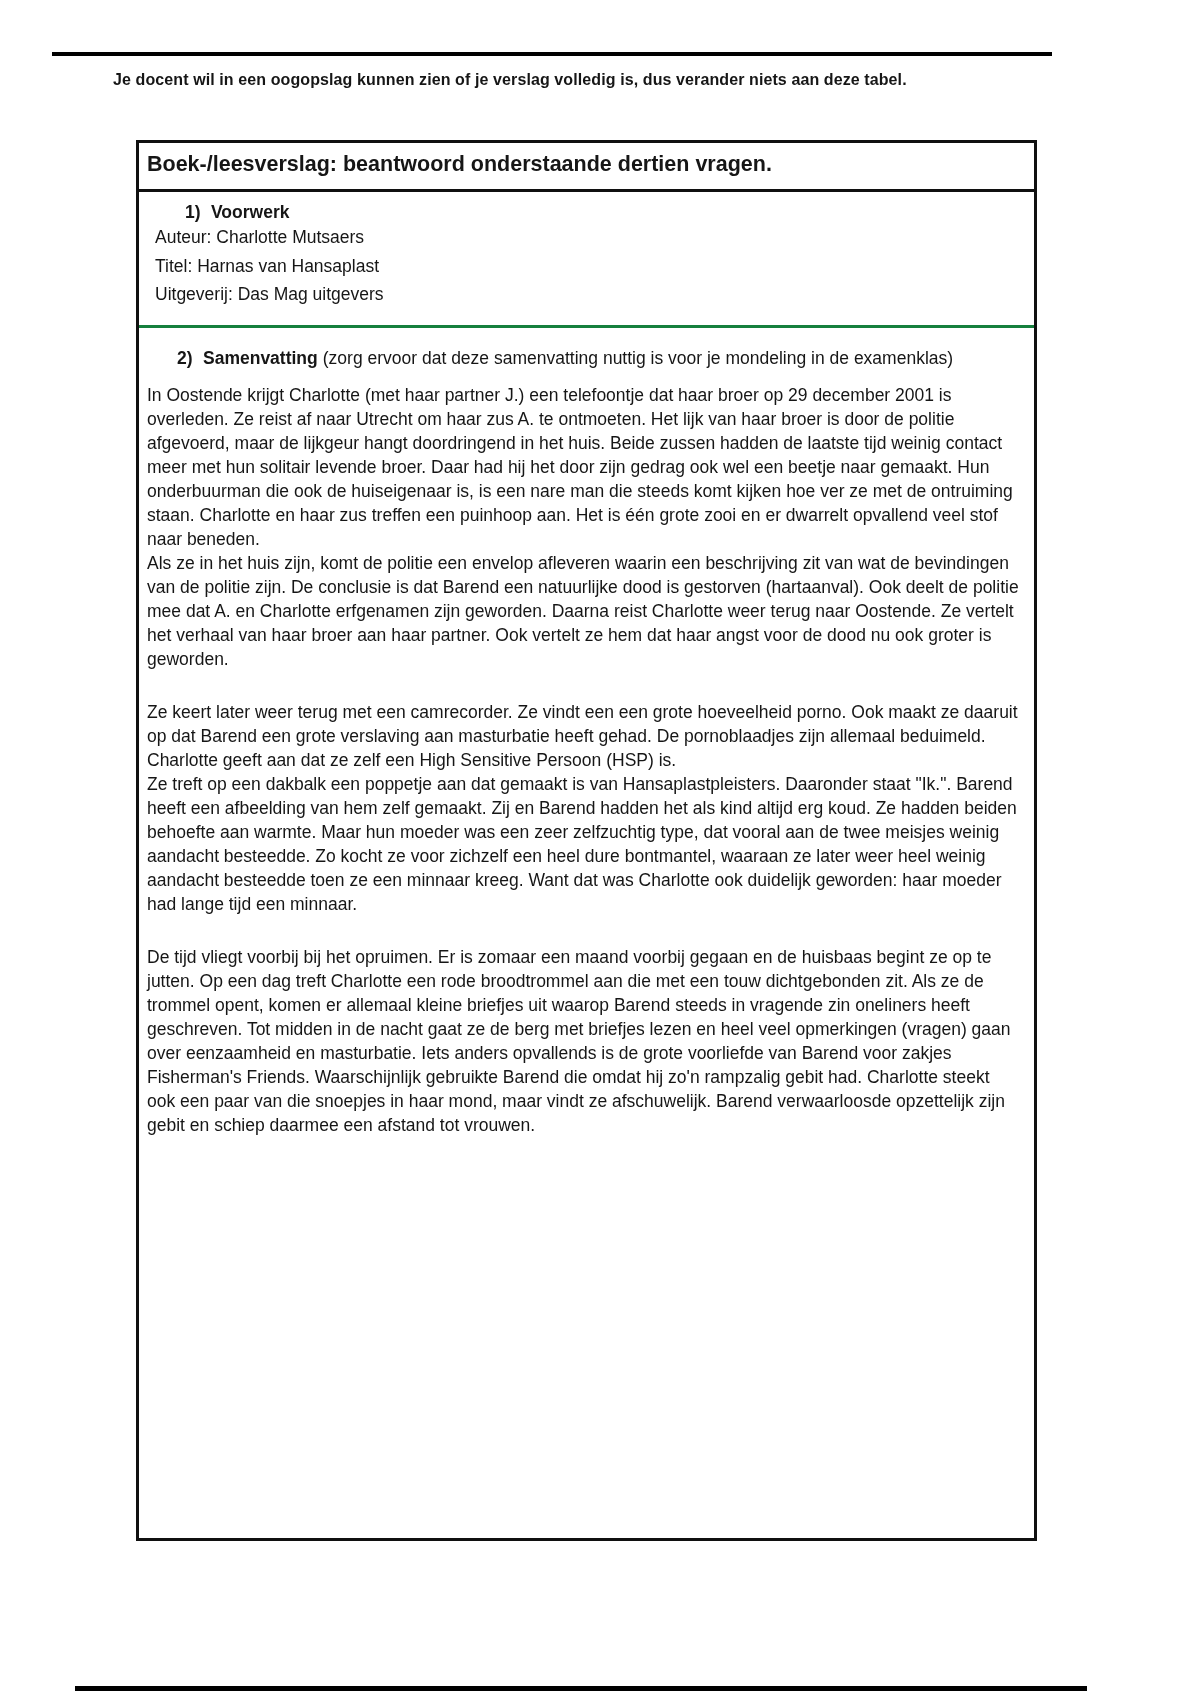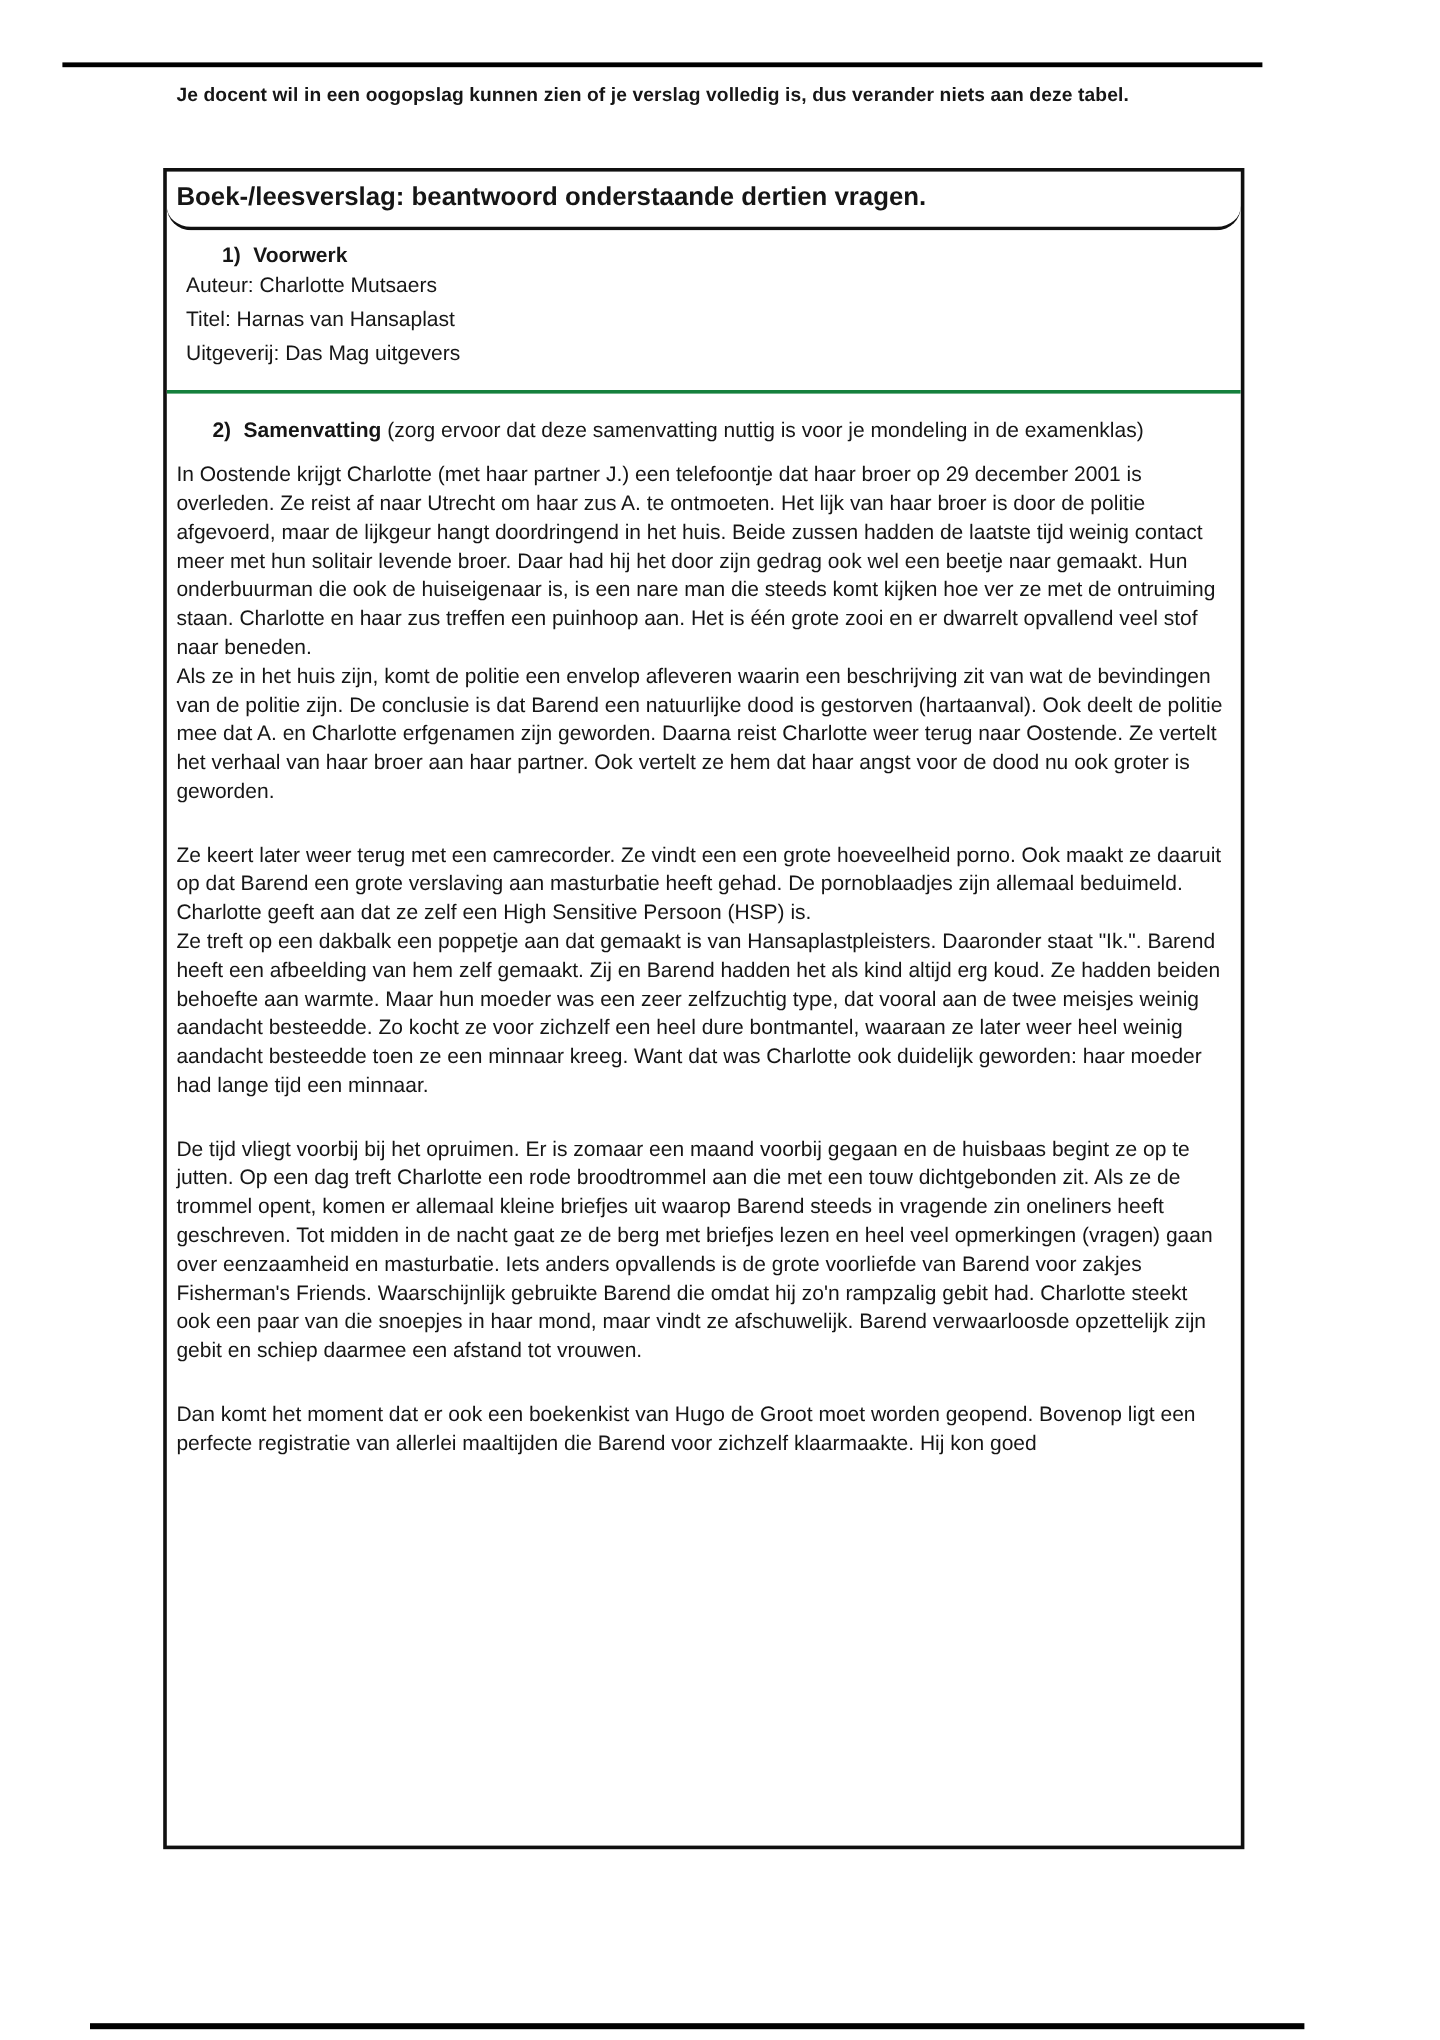--- a/index.html
+++ b/index.html
@@ -19,21 +19,21 @@
     background: #000;
   }
   .bottom-rule {
     position: absolute;
     left: 75px; top: 1686px;
     width: 1012px; height: 5px;
     background: #000;
   }
   .instruction {
     position: absolute;
-    left: 147px; top: 71px;
+    left: 113px; top: 71px;
     width: 940px;
     font-size: 16px;
     font-weight: bold;
     letter-spacing: 0.1px;
   }
   .report-table {
     position: absolute;
     left: 136px; top: 140px;
     width: 901px; height: 1401px;
     border: 3px solid #101010;
@@ -41,21 +41,20 @@
     display: flex;
     flex-direction: column;
     overflow: hidden;
     background: #fff;
   }
   .title-row {
     border-bottom: 3px solid #101010;
     padding: 9px 10px 12px 8px;
     font-size: 21.5px;
     font-weight: bold;
-    border-radius: 20px;
   }
   .voorwerk-row {
     border-bottom: 3px solid #15803d;
     padding: 10px 14px 16px 16px;
   }
   .section-header { font-size: 17.5px; }
   .section-num {
     display: inline-block;
     min-width: 26px;
     margin-left: 30px;
@@ -112,21 +111,20 @@
       </div>
       <div class="body-text">
         <p class="para">In Oostende krijgt Charlotte (met haar partner J.) een telefoontje dat haar broer op 29 december 2001 is overleden. Ze reist af naar Utrecht om haar zus A. te ontmoeten. Het lijk van haar broer is door de politie afgevoerd, maar de lijkgeur hangt doordringend in het huis. Beide zussen hadden de laatste tijd weinig contact meer met hun solitair levende broer. Daar had hij het door zijn gedrag ook wel een beetje naar gemaakt. Hun onderbuurman die ook de huiseigenaar is, is een nare man die steeds komt kijken hoe ver ze met de ontruiming staan. Charlotte en haar zus treffen een puinhoop aan. Het is één grote zooi en er dwarrelt opvallend veel stof naar beneden.</p>
         <p class="para">Als ze in het huis zijn, komt de politie een envelop afleveren waarin een beschrijving zit van wat de bevindingen van de politie zijn. De conclusie is dat Barend een natuurlijke dood is gestorven (hartaanval). Ook deelt de politie mee dat A. en Charlotte erfgenamen zijn geworden. Daarna reist Charlotte weer terug naar Oostende. Ze vertelt het verhaal van haar broer aan haar partner. Ook vertelt ze hem dat haar angst voor de dood nu ook groter is geworden.</p>
         <p class="para"></p>
         <p class="para">Ze keert later weer terug met een camrecorder. Ze vindt een een grote hoeveelheid porno. Ook maakt ze daaruit op dat Barend een grote verslaving aan masturbatie heeft gehad. De pornoblaadjes zijn allemaal beduimeld. Charlotte geeft aan dat ze zelf een High Sensitive Persoon (HSP) is.</p>
         <p class="para">Ze treft op een dakbalk een poppetje aan dat gemaakt is van Hansaplastpleisters. Daaronder staat "Ik.". Barend heeft een afbeelding van hem zelf gemaakt. Zij en Barend hadden het als kind altijd erg koud. Ze hadden beiden behoefte aan warmte. Maar hun moeder was een zeer zelfzuchtig type, dat vooral aan de twee meisjes weinig aandacht besteedde. Zo kocht ze voor zichzelf een heel dure bontmantel, waaraan ze later weer heel weinig aandacht besteedde toen ze een minnaar kreeg. Want dat was Charlotte ook duidelijk geworden: haar moeder had lange tijd een minnaar.</p>
         <p class="para"></p>
         <p class="para">De tijd vliegt voorbij bij het opruimen. Er is zomaar een maand voorbij gegaan en de huisbaas begint ze op te jutten. Op een dag treft Charlotte een rode broodtrommel aan die met een touw dichtgebonden zit. Als ze de trommel opent, komen er allemaal kleine briefjes uit waarop Barend steeds in vragende zin oneliners heeft geschreven. Tot midden in de nacht gaat ze de berg met briefjes lezen en heel veel opmerkingen (vragen) gaan over eenzaamheid en masturbatie. Iets anders opvallends is de grote voorliefde van Barend voor zakjes Fisherman's Friends. Waarschijnlijk gebruikte Barend die omdat hij zo'n rampzalig gebit had. Charlotte steekt ook een paar van die snoepjes in haar mond, maar vindt ze afschuwelijk. Barend verwaarloosde opzettelijk zijn gebit en schiep daarmee een afstand tot vrouwen.</p>
         <p class="para"></p>
-        <p class="para">Dan komt het moment dat er ook een boekenkist van Hugo de Groot moet worden geopend. Bovenop ligt een perfecte registratie van allerlei maaltijden die Barend voor zichzelf klaarmaakte. Hij kon goed</p>
       </div>
     </div>
 
   </div>
 
   <div class="bottom-rule"></div>
 
 </div>
 
 </body></html>

